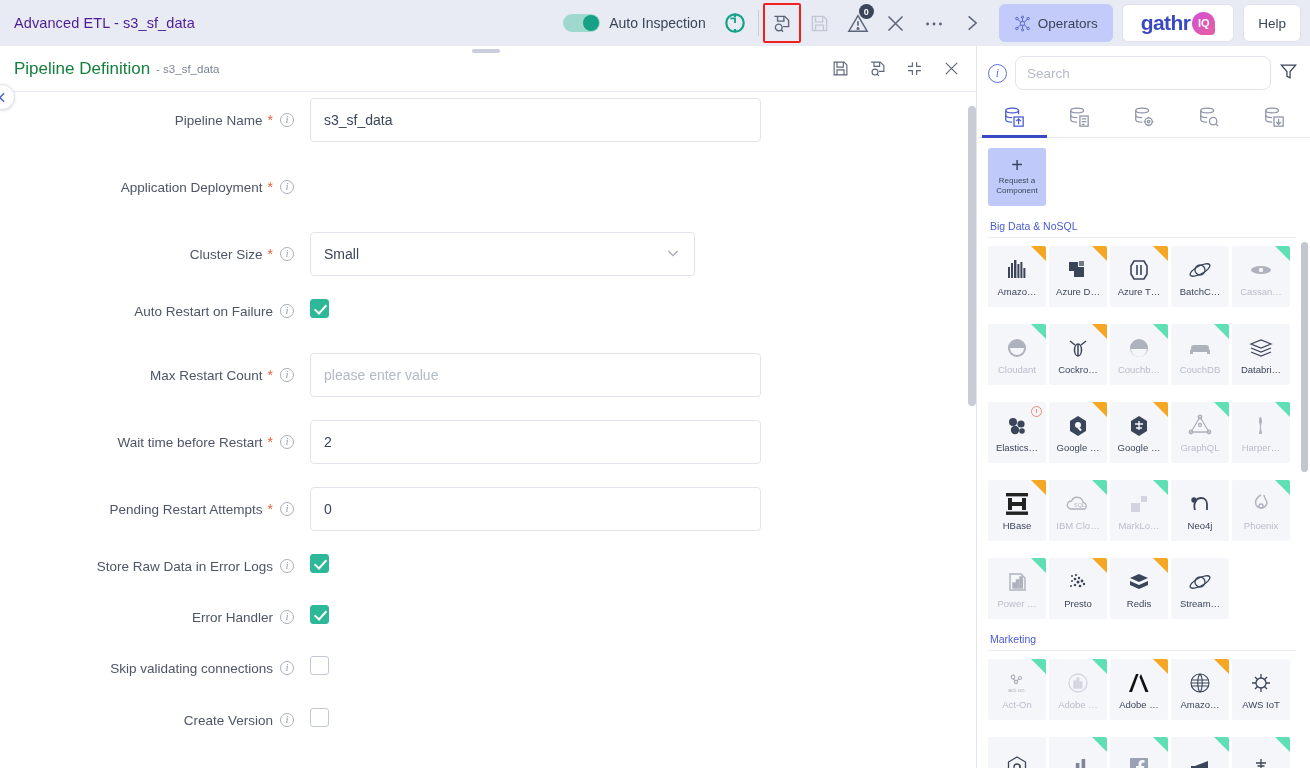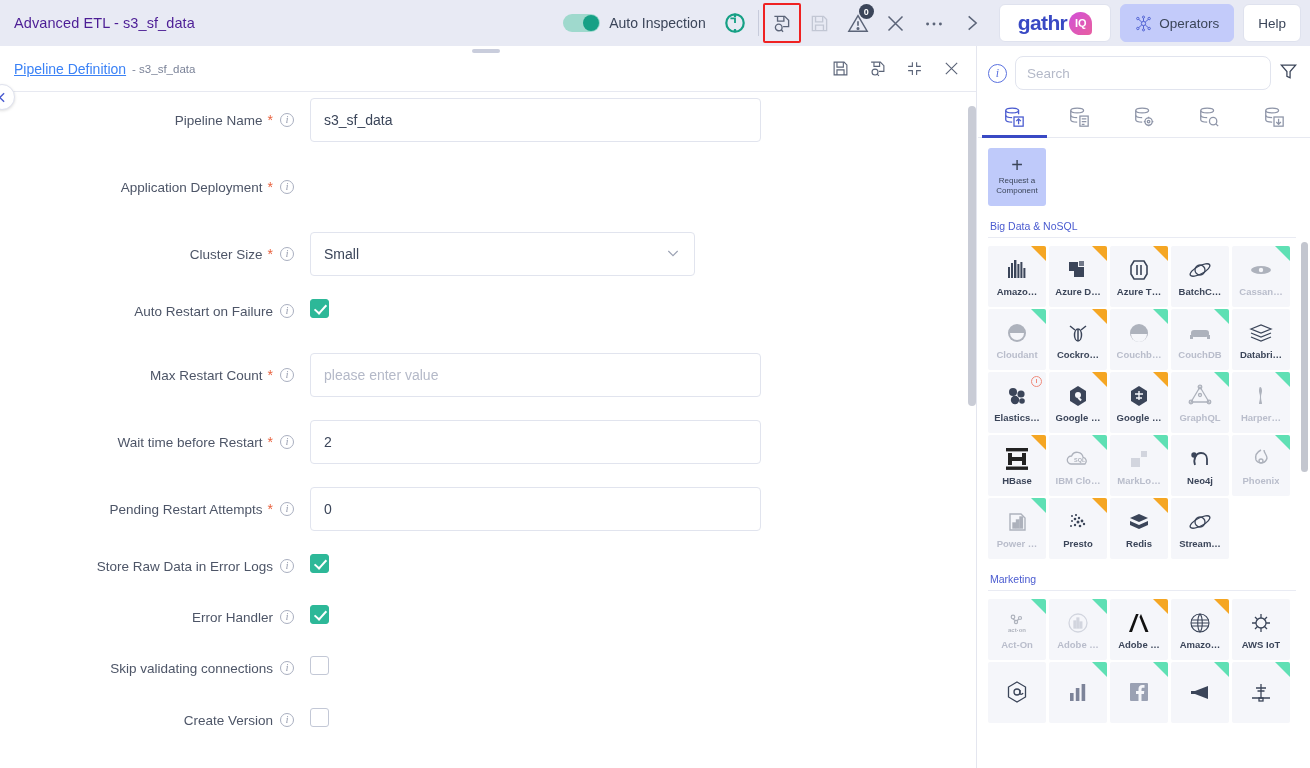--- a/index.html
+++ b/index.html
@@ -84,21 +84,21 @@
     background: #fff; border-right: 1px solid #e4e6ef;
   }
   .panel-drag {
     position: absolute; left: 472px; top: 3px; width: 28px; height: 4px;
     border-radius: 2px; background: #c9cddc; cursor: grab;
   }
   .panel-head {
     height: 46px; display: flex; align-items: center;
     border-bottom: 1px solid #e7e9f1; padding: 0 16px 0 14px;
   }
-  .panel-title { font-size: 14px; color: #3b82f6; text-decoration: underline; }
+  .panel-title { font-size: 17px; color: #15803d; }
   .panel-sub { font-size: 11.5px; color: #7b8398; margin-left: 6px; }
   .panel-head-icons { margin-left: auto; display: flex; align-items: center; gap: 20px; }
   .panel-head-icons .ph {
     color: #5b6478; cursor: pointer; display: flex; align-items: center;
   }
 
   
   .form {
     height: 676px; overflow: hidden; padding-top: 6px; position: relative;
   }
@@ -198,22 +198,21 @@
     justify-content: center; cursor: pointer; color: #3b4559;
   }
   .req-tile .plus { font-size: 20px; line-height: 14px; font-weight: 300; }
   .req-tile .rt-lbl { font-size: 8px; text-align: center; line-height: 10px; margin-top: 4px; }
   .sec-title {
     font-size: 10.5px; color: #4a5bd0; margin: 14px 0 5px 2px;
   }
   .sec-rule { height: 1px; background: #e9ebf3; margin-bottom: 8px; margin-right: 8px; }
   .grid {
     display: grid; grid-template-columns: repeat(5, 58px);
-    gap: 2px 3px;
-    font-weight: bold;
+    gap: 17px 3px;
   }
   .tile {
     width: 58px; height: 61px; background: #f5f6fa; border-radius: 2px;
     position: relative; display: flex; flex-direction: column;
     align-items: center; justify-content: center; cursor: pointer;
     overflow: hidden;
   }
   .tile .corner {
     position: absolute; right: 0; top: 0; width: 0; height: 0;
     border-style: solid; border-width: 0 15px 15px 0;
@@ -309,41 +308,41 @@
           <circle cx="5" cy="13" r="1.6"></circle>
             <circle cx="12" cy="13" r="1.6"></circle>
             <circle cx="19" cy="13" r="1.6"></circle>
         </svg>
       </div>
 
       <div class="tb-icon" style="margin-right:8px">
         <svg width="20" height="20" viewBox="0 0 24 24" fill="none" stroke="currentColor" stroke-width="1.8">
           <path d="M8 4 L17 12 L8 20"></path>
         </svg>
-      </div>
-
-      <div class="btn-pill" style="padding:0 18px">
-        <span class="gathr-logo">
-          <span class="gathr-text">gathr</span>
-          <span class="gathr-iq">IQ</span>
-        </span>
       </div>
 
       <div class="btn-pill active">
         <svg width="17" height="17" viewBox="0 0 24 24" fill="none" stroke="#4a5bd0" stroke-width="1.3">
           <circle cx="12" cy="12" r="3"></circle>
             <circle cx="4" cy="5" r="1.7"></circle>
             <circle cx="20" cy="5" r="1.7"></circle>
           <circle cx="4" cy="19" r="1.7"></circle>
             <circle cx="20" cy="19" r="1.7"></circle>
             <circle cx="12" cy="3" r="1.5"></circle>
           <circle cx="12" cy="21" r="1.5"></circle>
           <path d="M5.3 6.3 L9.6 10 M18.7 6.3 L14.4 10 M5.3 17.7 L9.6 14 M18.7 17.7 L14.4 14 M12 4.5v4.5 M12 15v4.5"></path>
         </svg>
         <span>Operators</span>
+      </div>
+
+      <div class="btn-pill" style="padding:0 18px">
+        <span class="gathr-logo">
+          <span class="gathr-text">gathr</span>
+          <span class="gathr-iq">IQ</span>
+        </span>
       </div>
 
       <div class="btn-pill">
         <span>Help</span>
       </div>
     </div>
   </div>
 
   <div class="panel">
     <div class="side-handle">

